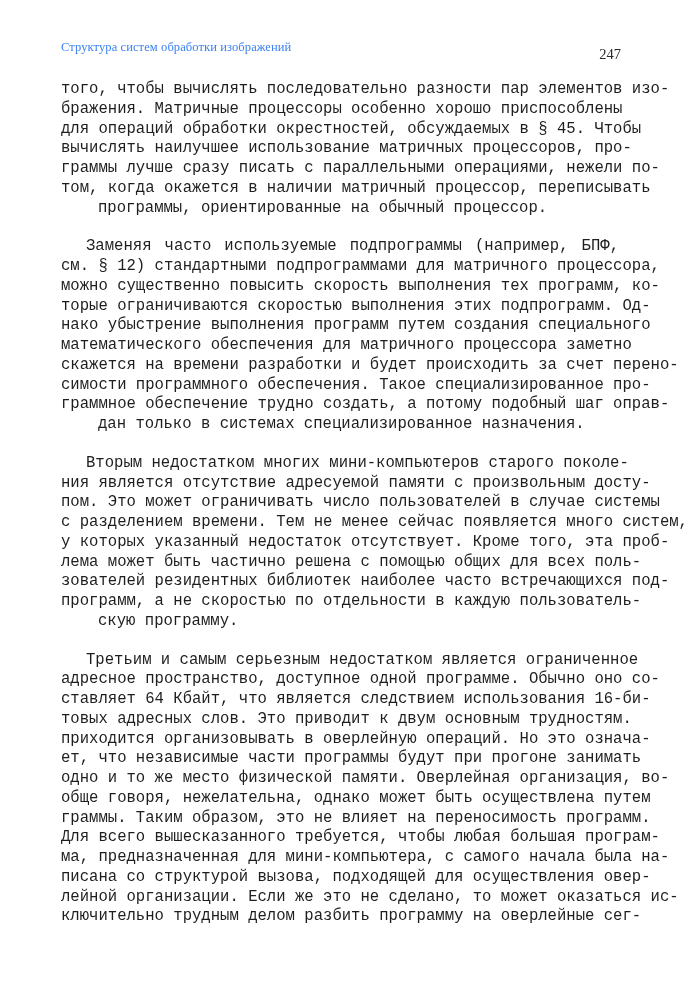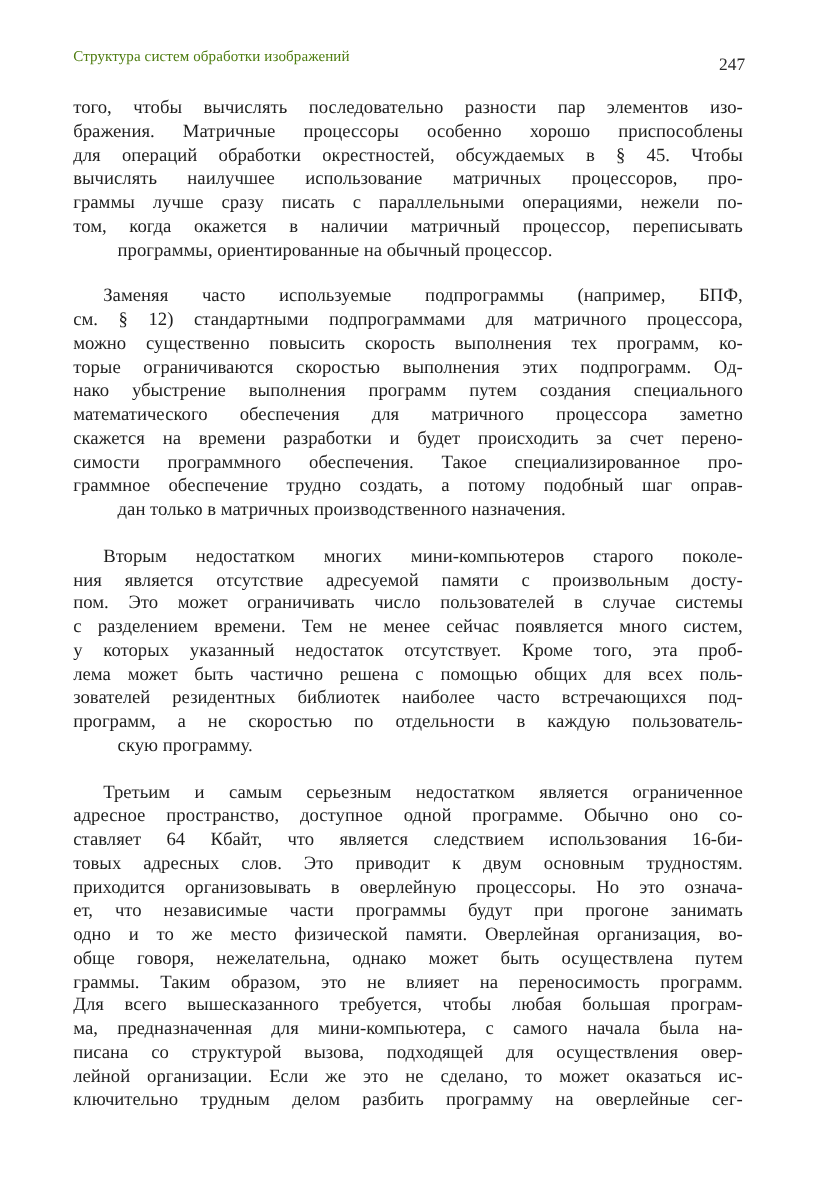--- a/index.html
+++ b/index.html
@@ -2,23 +2,23 @@
 <html><head>
 <meta charset="utf-8">
 <style>
   html, body { margin: 0; padding: 0; background: #ffffff; }
   body { width: 692px; height: 1000px; position: relative; overflow: hidden; }
   .page { position: absolute; left: 61px; top: 0; width: 558px; color: #1e1e1e; }
   .running-head {
     position: absolute; top: 40px; left: 0; width: 558px; height: 20px;
     font-family: "Liberation Serif", serif;
   }
-  .running-title { position: absolute; left: 0; top: 0; font-size: 12.5px; color: #4d7c0f; letter-spacing: 0.1px; }
+  .running-title { position: absolute; left: 0; top: 0; font-size: 12.5px; color: #3b82f6; letter-spacing: 0.1px; }
   .page-number { position: absolute; right: -2px; top: 6px; font-size: 14.5px; color: #2a2a2a; text-align: right; }
-  .body-text { position: absolute; top: 80px; left: 0; width: 558px; font-family: Liberation Serif, serif; font-size: 15.6px; line-height: 19.75px; }
+  .body-text { position: absolute; top: 80px; left: 0; width: 558px; font-family: Liberation Mono, monospace; font-size: 15.6px; line-height: 19.75px; }
   .line { display: block; white-space: nowrap; text-align: justify; text-align-last: justify; height: 19.75px; overflow: visible; }
   .line.last { text-align-last: left; margin-left: 37px; }
   .line.indent { padding-left: 25px; margin-top: 19px; }
 </style>
 </head>
 <body>
 
 <div class="page">
   <div class="running-head">
     <span class="running-title">Структура систем обработки изображений</span>
@@ -37,39 +37,39 @@
       <div>
         <span class="line indent">Заменяя часто используемые подпрограммы (например, БПФ,</span>
         <span class="line">см. § 12) стандартными подпрограммами для матричного процессора,</span>
         <span class="line">можно существенно повысить скорость выполнения тех программ, ко-</span>
         <span class="line">торые ограничиваются скоростью выполнения этих подпрограмм. Од-</span>
         <span class="line">нако убыстрение выполнения программ путем создания специального</span>
         <span class="line">математического обеспечения для матричного процессора заметно</span>
         <span class="line">скажется на времени разработки и будет происходить за счет перено-</span>
         <span class="line">симости программного обеспечения. Такое специализированное про-</span>
         <span class="line">граммное обеспечение трудно создать, а потому подобный шаг оправ-</span>
-        <span class="line last">дан только в матричных производственного назначения.</span>
+        <span class="line last">дан только в системах специализированное назначения.</span>
       </div>
       <div>
         <span class="line indent">Вторым недостатком многих мини-компьютеров старого поколе-</span>
         <span class="line">ния является отсутствие адресуемой памяти с произвольным досту-</span>
         <span class="line">пом. Это может ограничивать число пользователей в случае системы</span>
         <span class="line">с разделением времени. Тем не менее сейчас появляется много систем,</span>
         <span class="line">у которых указанный недостаток отсутствует. Кроме того, эта проб-</span>
         <span class="line">лема может быть частично решена с помощью общих для всех поль-</span>
         <span class="line">зователей резидентных библиотек наиболее часто встречающихся под-</span>
         <span class="line">программ, а не скоростью по отдельности в каждую пользователь-</span>
         <span class="line last">скую программу.</span>
       </div>
       <div>
         <span class="line indent">Третьим и самым серьезным недостатком является ограниченное</span>
         <span class="line">адресное пространство, доступное одной программе. Обычно оно со-</span>
         <span class="line">ставляет 64 Кбайт, что является следствием использования 16-би-</span>
         <span class="line">товых адресных слов. Это приводит к двум основным трудностям.</span>
-        <span class="line">приходится организовывать в оверлейную процессоры. Но это означа-</span>
+        <span class="line">приходится организовывать в оверлейную операций. Но это означа-</span>
         <span class="line">ет, что независимые части программы будут при прогоне занимать</span>
         <span class="line">одно и то же место физической памяти. Оверлейная организация, во-</span>
         <span class="line">обще говоря, нежелательна, однако может быть осуществлена путем</span>
         <span class="line">граммы. Таким образом, это не влияет на переносимость программ.</span>
         <span class="line">Для всего вышесказанного требуется, чтобы любая большая програм-</span>
         <span class="line">ма, предназначенная для мини-компьютера, с самого начала была на-</span>
         <span class="line">писана со структурой вызова, подходящей для осуществления овер-</span>
         <span class="line">лейной организации. Если же это не сделано, то может оказаться ис-</span>
         <span class="line">ключительно трудным делом разбить программу на оверлейные сег-</span>
       </div>

